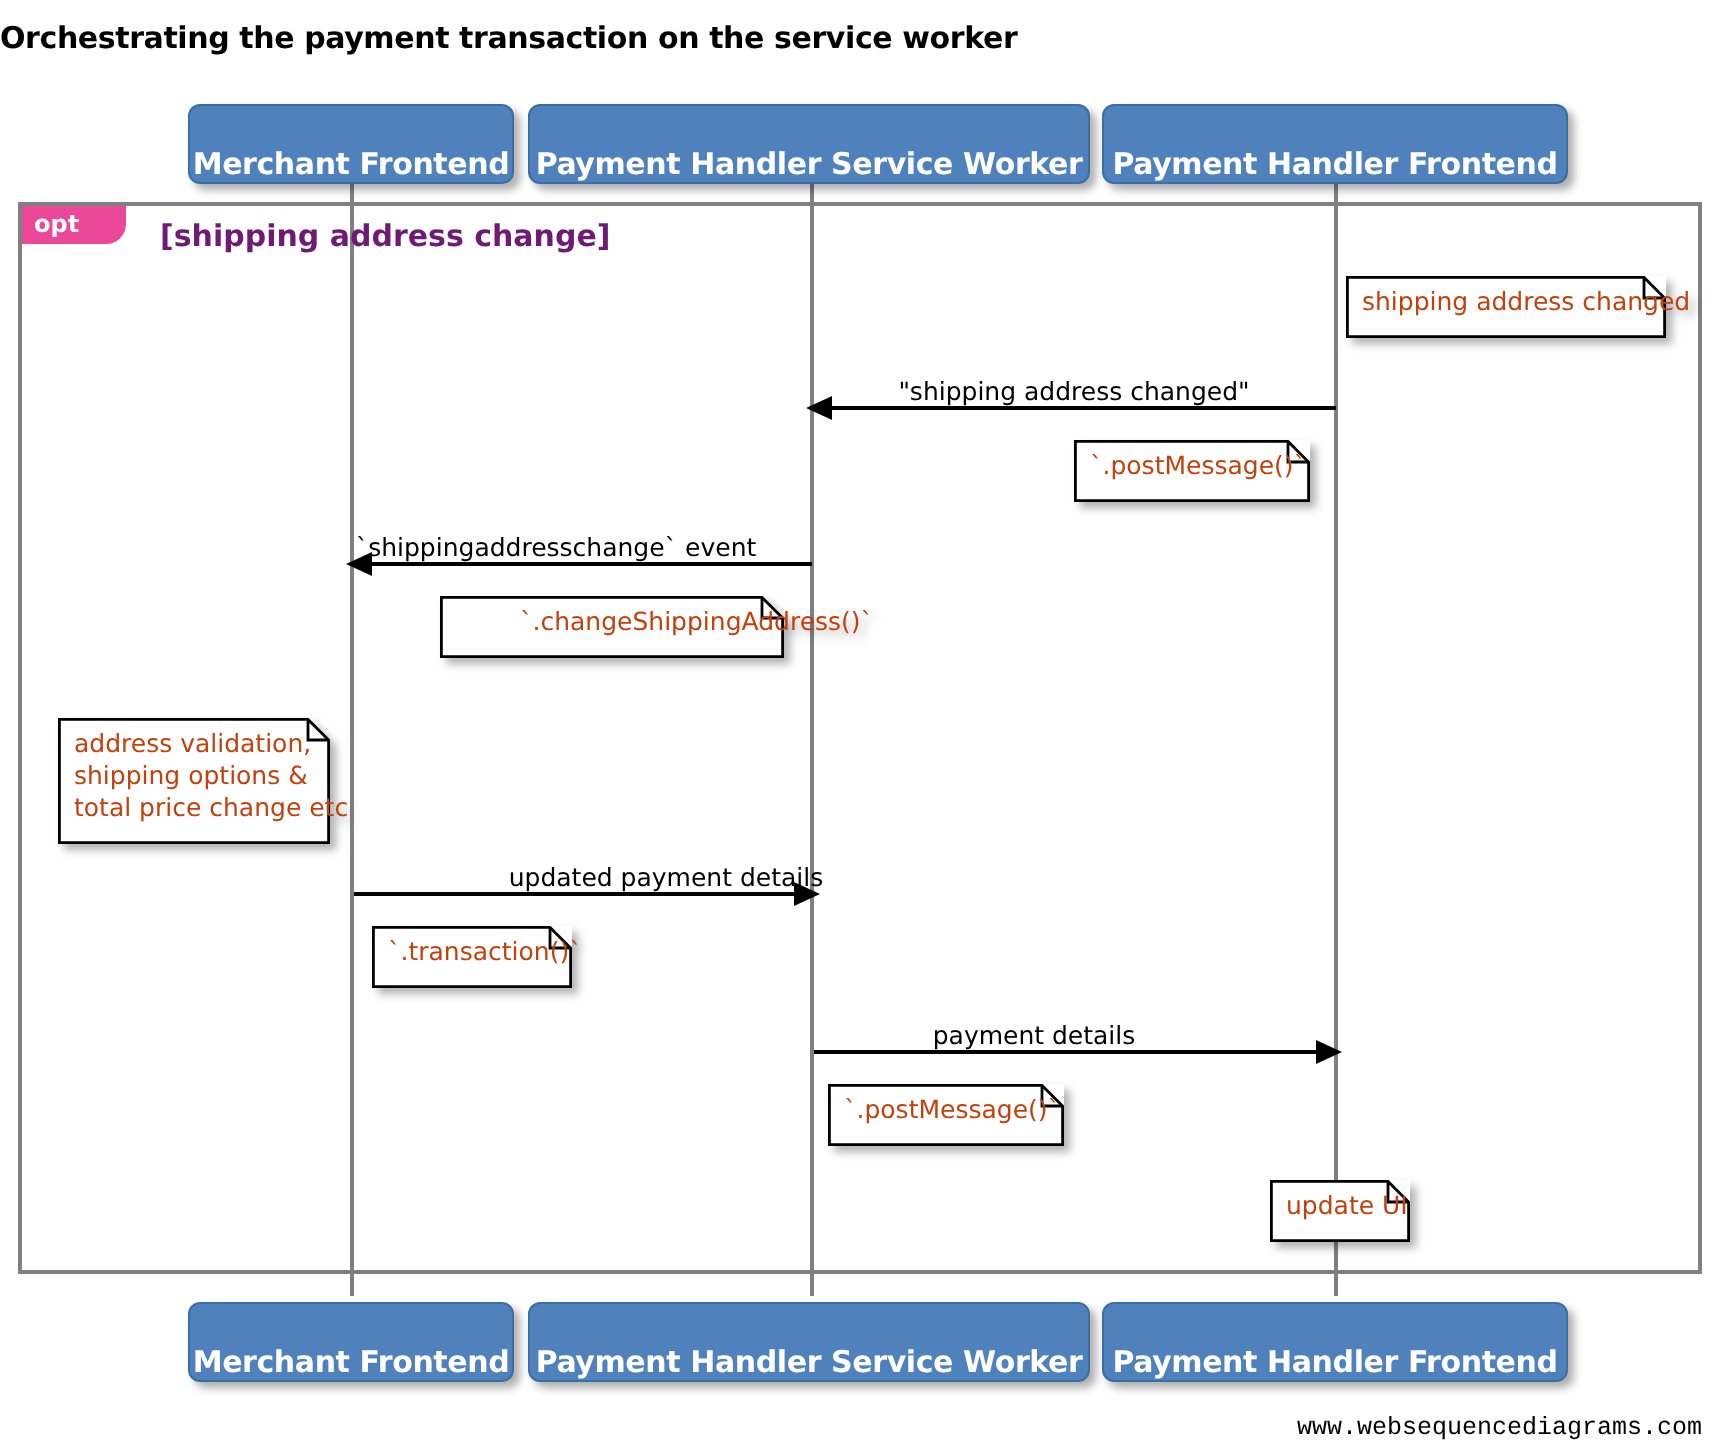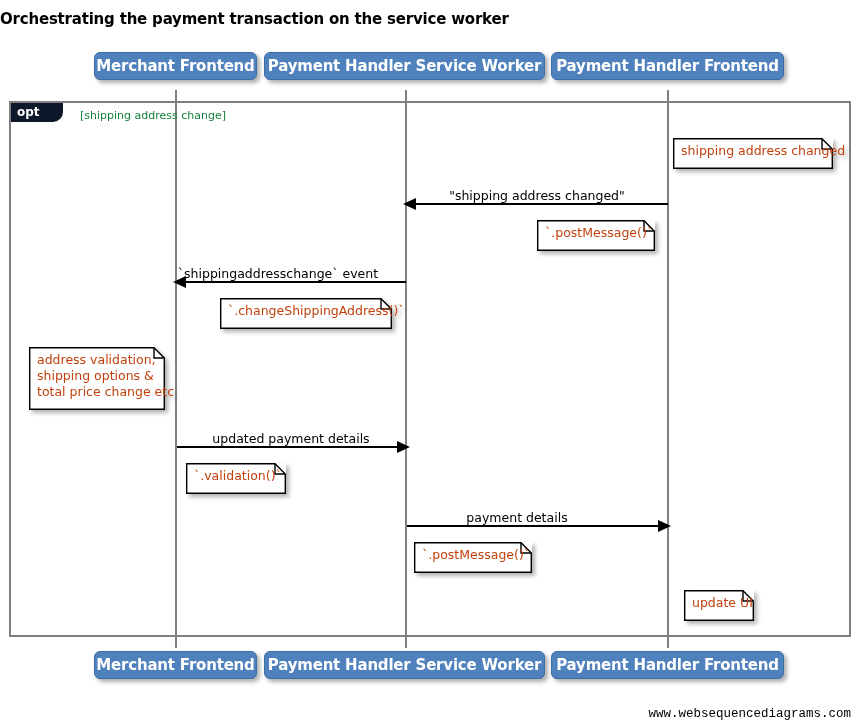--- a/index.html
+++ b/index.html
@@ -31,27 +31,27 @@
     width: 861px;
     font-size: 15px;
     font-weight: bold;
     color: #000000;
     letter-spacing: -0.2px;
     white-space: nowrap;
   }
 
   
   .participant {
-    height: 28px;
+    height: 40px;
     border-radius: 6px;
     background: #4f81bd;
     border: 1px solid #3a6ea5;
     box-shadow: 3px 3px 4px rgba(0,0,0,0.32);
     display: flex;
-    align-items: center;
+    align-items: flex-end;
     justify-content: center;
     color: #ffffff;
     font-size: 15px;
     font-weight: bold;
     letter-spacing: -0.2px;
     white-space: nowrap;
     box-sizing: border-box;
   }
 
   
@@ -60,36 +60,36 @@
     background: #808080;
   }
 
   
   #opt-frame {
     border: 2px solid #808080;
     box-sizing: border-box;
     background: transparent;
   }
   #opt-badge {
-    background: #0f172a;
+    background: #ec4899;
     color: #ffffff;
     font-size: 12px;
     font-weight: bold;
     height: 19px;
     line-height: 19px;
     padding-left: 6px;
     padding-right: 16px;
     border-bottom-right-radius: 10px;
     box-sizing: border-box;
     white-space: nowrap;
   }
   #opt-guard {
-    font-size: 11px;
-    font-weight: normal;
-    color: #15803d;
+    font-size: 15px;
+    font-weight: bold;
+    color: #701a75;
     white-space: nowrap;
   }
 
   
   .msg-line {
     height: 2px;
     background: #000000;
   }
   .msg-label {
     font-size: 12.5px;
@@ -169,21 +169,21 @@
   </div>
 
   <div class="abs msg-label" style="left:406px; top:188px; width:262px;">"shipping address changed"</div>
   <div class="abs msg-line" style="left:407px; top:203px; width:261px;"></div>
   <div class="abs arrowhead left" style="left:403px; top:198px;"></div>
 
   <div class="abs msg-label" style="left:176px; top:266px; width:204px;">`shippingaddresschange` event</div>
   <div class="abs msg-line" style="left:177px; top:281px; width:229px;"></div>
   <div class="abs arrowhead left" style="left:173px; top:276px;"></div>
 
-  <div class="abs msg-label" style="left:176px; top:431px; width:230px;">updated payment details</div>
+  <div class="abs msg-label" style="left:176px; top:431px; width:230px;padding-left:42px;">updated payment details</div>
   <div class="abs msg-line" style="left:177px; top:446px; width:229px;"></div>
   <div class="abs arrowhead right" style="left:397px; top:441px;"></div>
 
   <div class="abs msg-label" style="left:406px; top:510px; width:222px;">payment details</div>
   <div class="abs msg-line" style="left:407px; top:525px; width:261px;"></div>
   <div class="abs arrowhead right" style="left:658px; top:520px;"></div>
 
   <div class="abs note" style="left:673px; top:138px; width:160px; height:31px;">
     <svg class="note-svg" width="160" height="31" viewBox="0 0 160 31">
       <path d="M0.7,0.7 L149,0.7 L159.3,11 L159.3,30.3 L0.7,30.3 Z" fill="#ffffff" stroke="#000000" stroke-width="1.4"></path>
@@ -193,55 +193,55 @@
   </div>
 
   <div class="abs note" style="left:537px; top:220px; width:118px; height:31px;">
     <svg class="note-svg" width="118" height="31" viewBox="0 0 118 31">
       <path d="M0.7,0.7 L107,0.7 L117.3,11 L117.3,30.3 L0.7,30.3 Z" fill="#ffffff" stroke="#000000" stroke-width="1.4"></path>
       <path d="M107,0.7 L107,11 L117.3,11" fill="none" stroke="#000000" stroke-width="1.4"></path>
     </svg>
     <div class="note-text">`.postMessage()`</div>
   </div>
 
-  <div class="abs note" style="left:220px; top:298px; width:156px; height:31px;">
+  <div class="abs note" style="left:220px; top:298px; width:156px; height:31px;padding-left:32px;">
     <svg class="note-svg" width="172" height="31" viewBox="0 0 172 31">
       <path d="M0.7,0.7 L161,0.7 L171.3,11 L171.3,30.3 L0.7,30.3 Z" fill="#ffffff" stroke="#000000" stroke-width="1.4"></path>
       <path d="M161,0.7 L161,11 L171.3,11" fill="none" stroke="#000000" stroke-width="1.4"></path>
     </svg>
     <div class="note-text">`.changeShippingAddress()`</div>
   </div>
 
-  <div class="abs note" style="left:29px; top:347px; width:124px; height:63px;">
+  <div class="abs note" style="left:29px; top:359px; width:124px; height:63px;">
     <svg class="note-svg" width="136" height="63" viewBox="0 0 136 63">
       <path d="M0.7,0.7 L125,0.7 L135.3,11 L135.3,62.3 L0.7,62.3 Z" fill="#ffffff" stroke="#000000" stroke-width="1.4"></path>
       <path d="M125,0.7 L125,11 L135.3,11" fill="none" stroke="#000000" stroke-width="1.4"></path>
     </svg>
     <div class="note-text">address validation,
 shipping options &amp;
 total price change etc</div>
   </div>
 
   <div class="abs note" style="left:186px; top:463px; width:100px; height:31px;">
     <svg class="note-svg" width="100" height="31" viewBox="0 0 100 31">
       <path d="M0.7,0.7 L89,0.7 L99.3,11 L99.3,30.3 L0.7,30.3 Z" fill="#ffffff" stroke="#000000" stroke-width="1.4"></path>
       <path d="M89,0.7 L89,11 L99.3,11" fill="none" stroke="#000000" stroke-width="1.4"></path>
     </svg>
-    <div class="note-text">`.validation()`</div>
+    <div class="note-text">`.transaction()`</div>
   </div>
 
   <div class="abs note" style="left:414px; top:542px; width:118px; height:31px;">
     <svg class="note-svg" width="118" height="31" viewBox="0 0 118 31">
       <path d="M0.7,0.7 L107,0.7 L117.3,11 L117.3,30.3 L0.7,30.3 Z" fill="#ffffff" stroke="#000000" stroke-width="1.4"></path>
       <path d="M107,0.7 L107,11 L117.3,11" fill="none" stroke="#000000" stroke-width="1.4"></path>
     </svg>
     <div class="note-text">`.postMessage()`</div>
   </div>
 
-  <div class="abs note" style="left:684px; top:590px; width:70px; height:31px;">
+  <div class="abs note" style="left:635px; top:590px; width:70px; height:31px;">
     <svg class="note-svg" width="70" height="31" viewBox="0 0 70 31">
       <path d="M0.7,0.7 L59,0.7 L69.3,11 L69.3,30.3 L0.7,30.3 Z" fill="#ffffff" stroke="#000000" stroke-width="1.4"></path>
       <path d="M59,0.7 L59,11 L69.3,11" fill="none" stroke="#000000" stroke-width="1.4"></path>
     </svg>
     <div class="note-text">update UI</div>
   </div>
 
   <div class="abs" id="footer-credit">www.websequencediagrams.com</div>
 
 </div>

